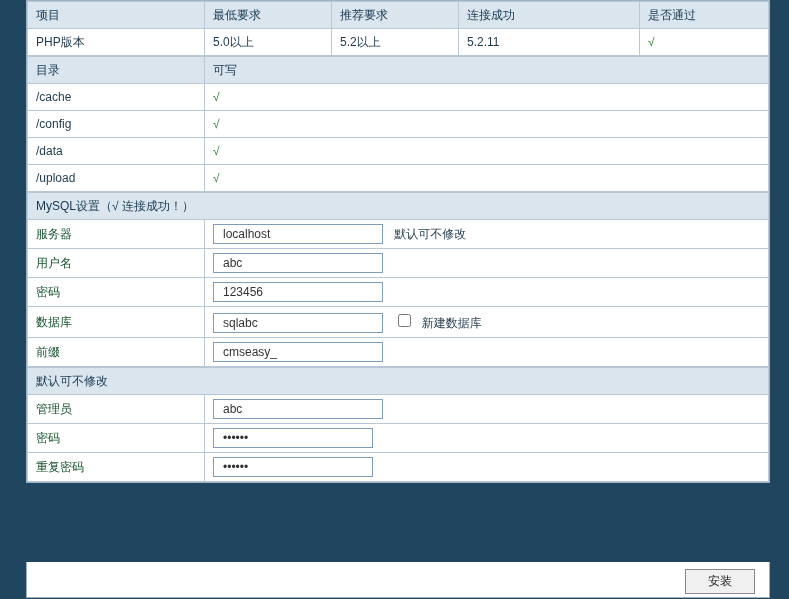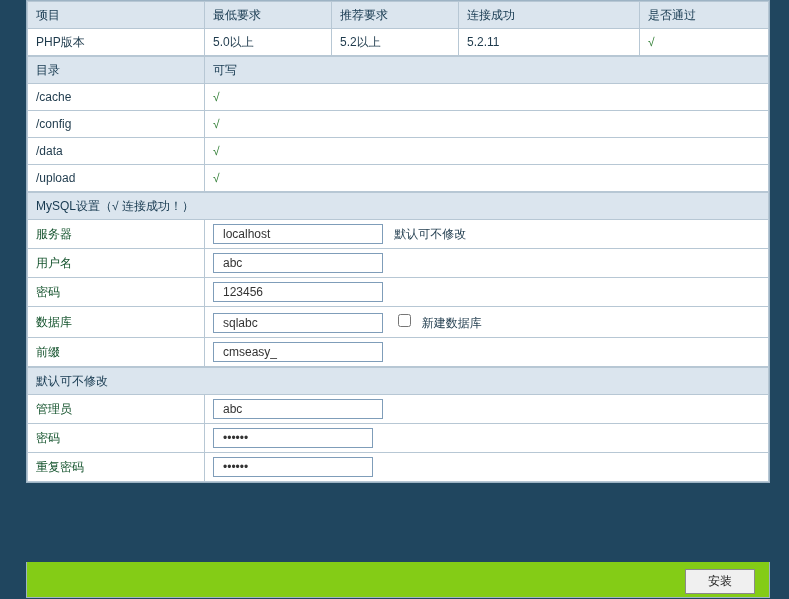--- a/index.html
+++ b/index.html
@@ -76,21 +76,21 @@
     color: #1e3a4c;
     margin-left: 4px;
   }
   .form-row td { border: 1px solid #b7c7d4; padding: 6px 8px; }
   .footer {
     position: absolute;
     left: 26px;
     top: 562px;
     width: 744px;
     height: 36px;
-    background: #84cc16;
+    background: #ffffff;
     border: 1px solid #9db3c4;
     border-top: none;
     box-sizing: border-box;
     padding-left: 32px;
   }
   .install-btn {
     position: absolute;
     right: 14px;
     top: 7px;
     font-family: "Liberation Sans", sans-serif;

